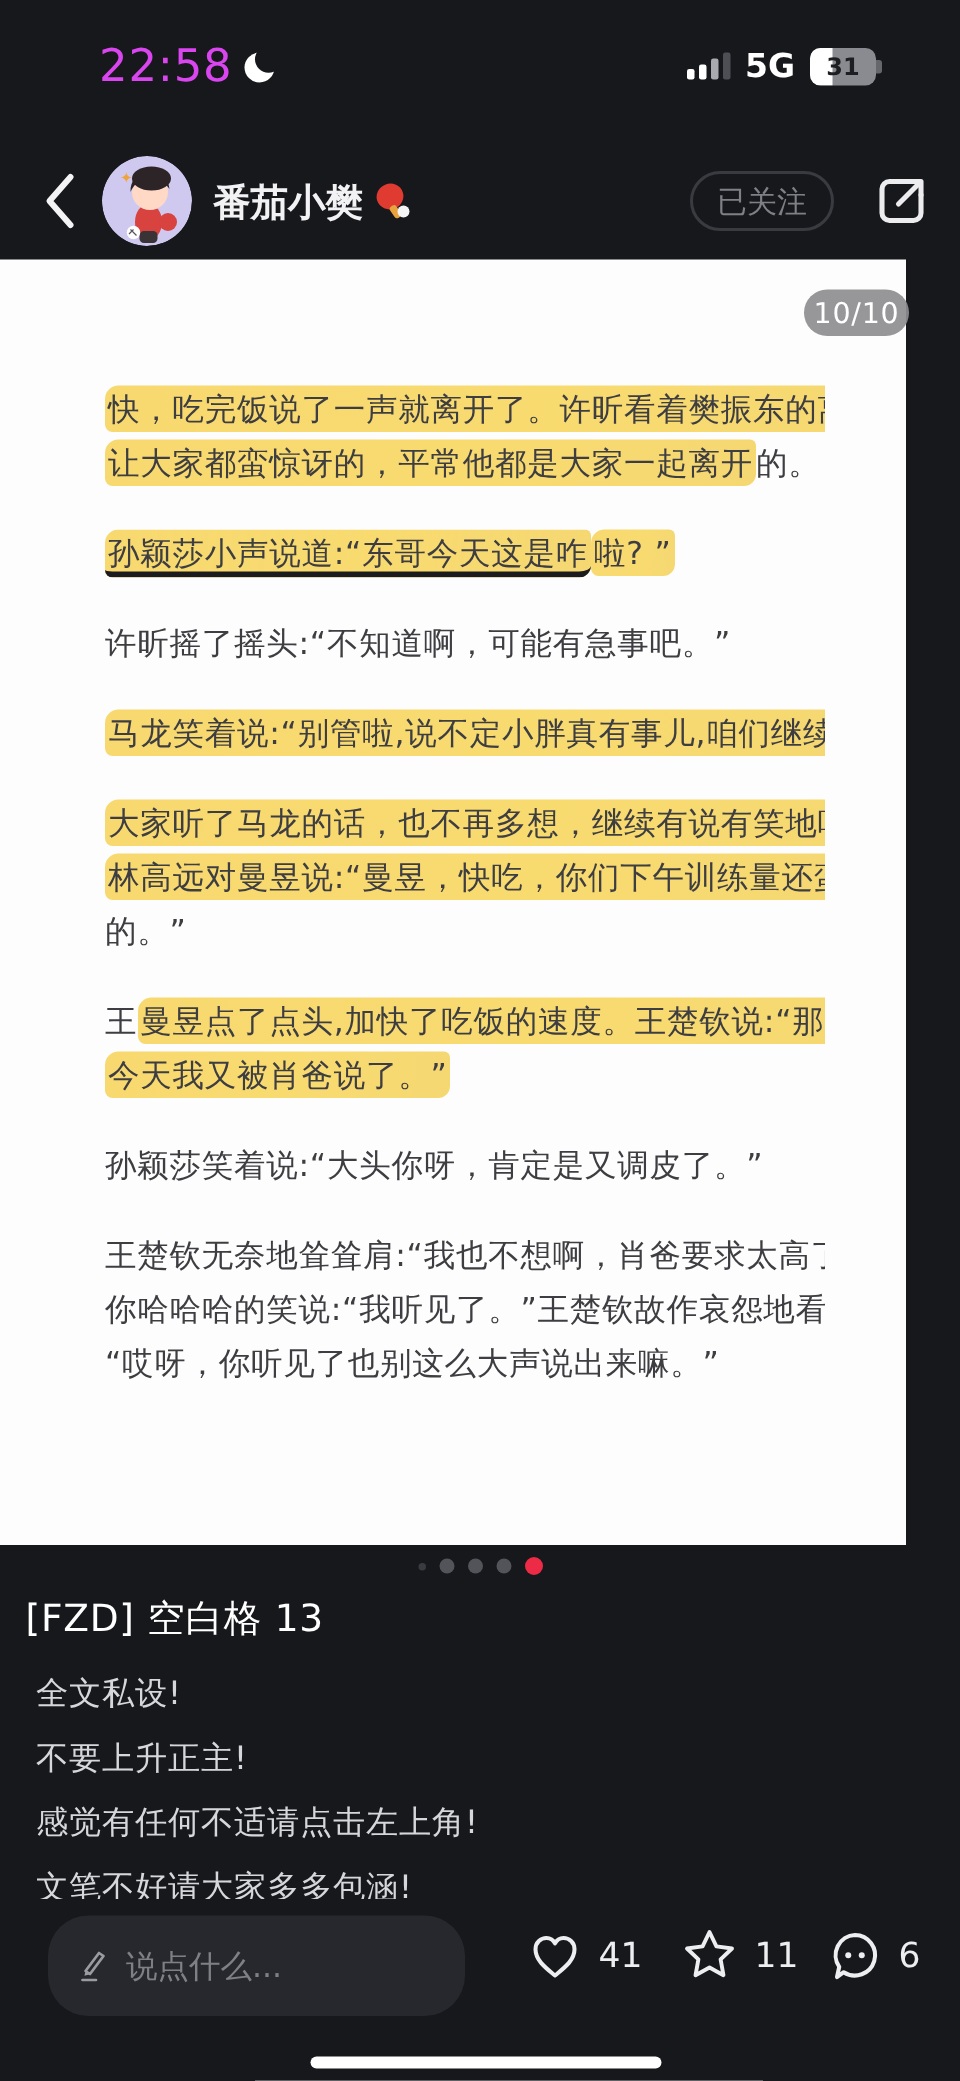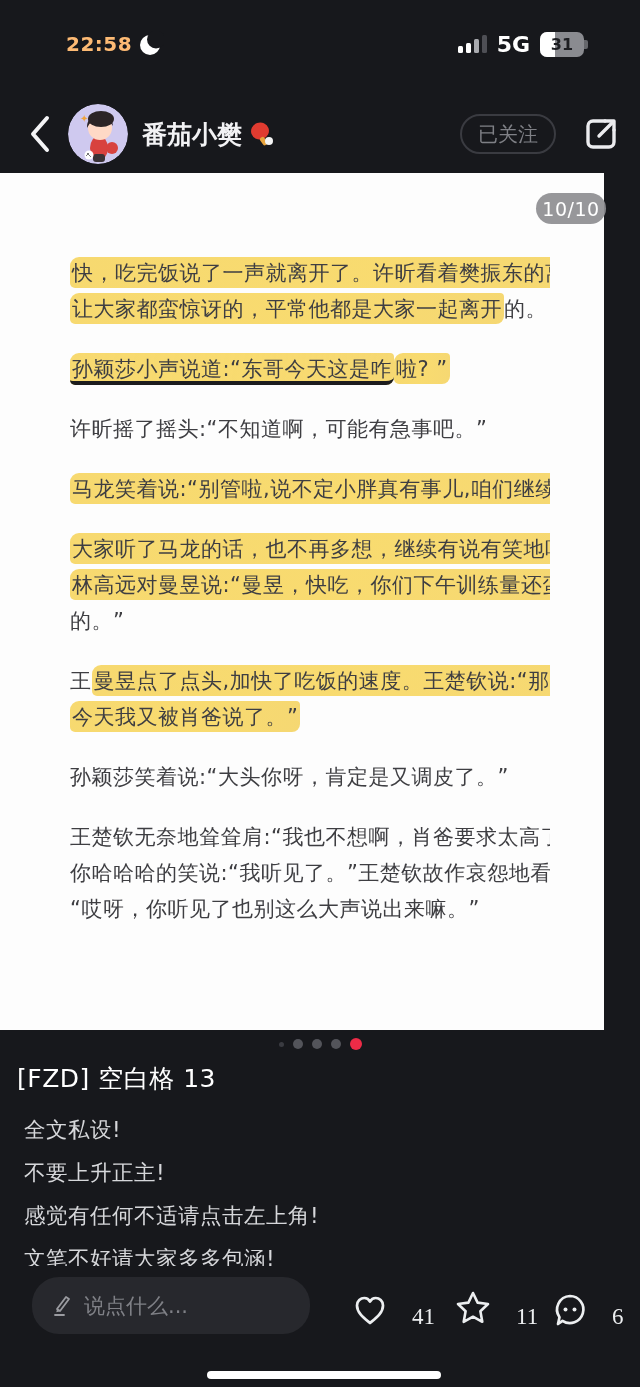--- a/index.html
+++ b/index.html
@@ -3,21 +3,21 @@
 <meta charset="utf-8">
 <style>
   * { margin:0; padding:0; box-sizing:border-box; }
   html,body { width:640px; height:1387px; }
   body { background:#101114; font-family:"DejaVu Sans","Liberation Sans",sans-serif; }
   .phone { position:relative; width:640px; height:1387px; background:#17181c; overflow:hidden; }
 
   
   .statusbar { position:absolute; top:22px; left:0; right:0; height:44px; display:flex; align-items:center; justify-content:space-between; padding:0 52px 0 66px; }
   .sb-left { display:flex; align-items:center; gap:6px; }
-  .sb-time { color:#fdba74; font-size:20px; font-weight:bold; letter-spacing:.5px; }
+  .sb-time { color:#d946ef; font-size:30px; font-weight:normal; letter-spacing:.5px; }
   .sb-right { display:flex; align-items:center; gap:10px; }
   .sb-5g { color:#ffffff; font-size:22px; font-weight:600; }
   .bars { display:flex; align-items:flex-end; gap:3px; height:18px; }
   .bars i { display:block; width:5px; border-radius:1.5px; }
   .battery { position:relative; width:48px; height:25px; }
   .batt-body { position:absolute; left:0; top:0; width:44px; height:25px; background:#8a8b90; border-radius:7px; overflow:hidden; }
   .batt-fill { position:absolute; left:0; top:0; bottom:0; width:15px; background:#ffffff; }
   .batt-num { position:absolute; left:0; top:0; width:44px; height:25px; display:flex; align-items:center; justify-content:center; color:#1d1e22; font-size:16px; font-weight:bold; }
   .batt-nub { position:absolute; right:0; top:8px; width:4px; height:9px; background:#66676c; border-radius:0 2px 2px 0; }
 
@@ -45,24 +45,24 @@
   .dot.normal { width:10px; height:10px; background:#53545a; }
   .dot.active { width:12px; height:12px; background:#ee2b47; }
 
   
   .post-title { position:absolute; left:17px; top:1062px; color:#ffffff; font-size:25px; font-weight:normal; letter-spacing:.5px; }
   .post-desc { position:absolute; left:24px; top:1108px; right:24px; height:160px; overflow:hidden; }
   .dline { color:#d6d7da; font-size:21.5px; line-height:43px; letter-spacing:.5px; }
 
   
   .actionbar { position:absolute; left:0; top:1266px; width:640px; height:121px; background:#17181c; }
-  .comment-box { position:absolute; left:32px; top:11px; width:278px; height:57px; background:#27282d; border-radius:27px; display:flex; align-items:center; padding:0 18px; gap:10px; }
+  .comment-box { position:absolute; left:32px; top:11px; width:278px; height:67px; background:#27282d; border-radius:27px; display:flex; align-items:center; padding:0 18px; gap:10px; }
   .comment-input { flex:1; background:transparent; border:none; outline:none; color:#e8e9ec; font-size:21px; font-family:inherit; min-width:0; }
   .comment-input::placeholder { color:#7f8086; }
-  .act { position:absolute; top:11px; height:53px; display:flex; align-items:flex-end; gap:22px;font-family:Liberation Serif, serif; }
+  .act { position:absolute; top:11px; height:53px; display:flex; align-items:center; gap:9px; }
   .act-likes { left:350px; } .act-favs { left:452px; } .act-comments { left:550px; }
   .act-count { color:#eceef0; font-size:23px; }
   .home-indicator { position:absolute; left:207px; top:1371px; width:234px; height:8px; border-radius:4px; background:#ffffff; }
 </style>
 </head>
 <body>
 
 <div class="phone">
 
   <div class="statusbar">

